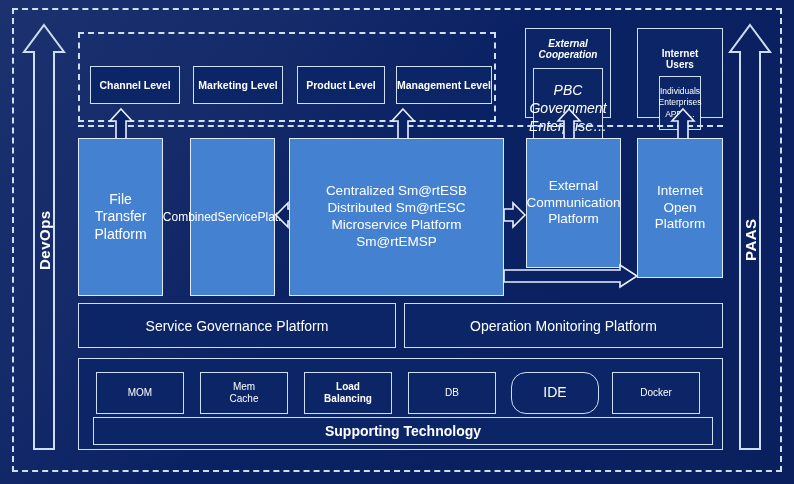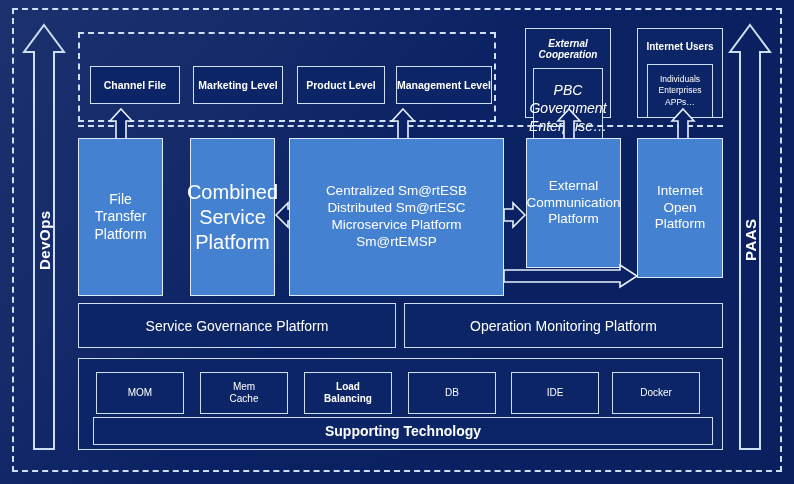--- a/index.html
+++ b/index.html
@@ -67,42 +67,42 @@
   <div class="abs vert-label" style="left:26px;top:180px;width:36px;height:120px;font-size:15px;">DevOps</div>
 
   <svg class="abs" style="left:728px;top:22px;width:44px;height:430px;" viewBox="0 0 44 430" preserveAspectRatio="none">
     <polygon points="22,3 42,30 32,30 32,427 12,427 12,30 2,30" fill="none" stroke="#cfdff3" stroke-width="2"></polygon>
   </svg>
   <div class="abs vert-label" style="left:732px;top:185px;width:36px;height:110px;font-size:15px;">PAAS</div>
 
   <div class="abs outer-dash" style="left:78px;top:32px;width:418px;height:90px;border-width:2px;"></div>
 
   <div class="abs dark-box" style="left:90px;top:66px;width:90px;height:38px;font-size:10.5px;">
-    <span>Channel File</span>
+    <span>Channel Level</span>
   </div>
   <div class="abs dark-box" style="left:193px;top:66px;width:90px;height:38px;font-size:10.5px;">
     <span>Marketing Level</span>
   </div>
   <div class="abs dark-box" style="left:297px;top:66px;width:88px;height:38px;font-size:10.5px;">
     <span>Product Level</span>
   </div>
   <div class="abs dark-box" style="left:396px;top:66px;width:96px;height:38px;font-size:10.5px;">
     <span>Management Level</span>
   </div>
 
   <div class="abs dark-box" style="left:525px;top:28px;width:86px;height:90px;display:block;padding:0;font-style:italic;">
     <div class="plain-txt" style="height:34px;font-size:10px;font-weight:bold;line-height:1.15;padding-top:3px;">
       <span>External Cooperation</span>
     </div>
     <div class="dark-box" style="margin:2px 7px 0 7px;height:46px;font-size:14px;font-weight:normal;line-height:1.3;padding:16px 3px;text-align:center;">
       <span>PBC Government Enterprise…</span>
     </div>
   </div>
 
-  <div class="abs dark-box" style="left:637px;top:28px;width:86px;height:90px;display:block;padding:0;">
+  <div class="abs dark-box" style="left:637px;top:28px;width:86px;height:90px;display:block;padding:12px;">
     <div class="plain-txt" style="height:26px;font-size:10px;font-weight:bold;line-height:1.15;padding-top:5px;">
       <span>Internet Users</span>
     </div>
     <div class="dark-box" style="margin:4px 9px 0 9px;height:52px;font-size:8.5px;font-weight:normal;line-height:1.35;padding:0 3px;">
       <span>Individuals Enterprises APPs…</span>
     </div>
   </div>
 
   <div class="abs" style="left:78px;top:125px;width:645px;height:0;border-top:2px dashed #cfe0f5;"></div>
 
@@ -118,21 +118,21 @@
   <svg class="abs" style="left:670px;top:108px;width:26px;height:34px;" viewBox="0 0 26 34">
     <polygon points="13,1 24,13 18,13 18,33 8,33 8,13 2,13" fill="#0a2163" stroke="#e8f1fb" stroke-width="1.6"></polygon>
   </svg>
 
   <div class="abs blue-box" style="left:78px;top:138px;width:85px;height:158px;font-size:14px;flex-direction:column;">
     <span>File</span>
     <span>Transfer</span>
     <span>Platform</span>
   </div>
 
-  <div class="abs blue-box" style="left:190px;top:138px;width:85px;height:158px;font-size:20px;flex-direction:column;">
+  <div class="abs blue-box" style="left:190px;top:138px;width:85px;height:158px;font-size:12px;flex-direction:row;">
     <span>Combined</span>
     <span>Service</span>
     <span>Platform</span>
   </div>
 
   <svg class="abs" style="left:274px;top:198px;width:24px;height:34px;" viewBox="0 0 24 34">
     <polygon points="2,17 14,5 14,11 23,11 23,23 14,23 14,29" fill="#0a2163" stroke="#e8f1fb" stroke-width="1.6"></polygon>
   </svg>
 
   <div class="abs blue-box" style="left:289px;top:138px;width:215px;height:158px;font-size:13.5px;flex-direction:column;">
@@ -177,21 +177,21 @@
     <span>Mem</span>
     <span>Cache</span>
   </div>
   <div class="abs dark-box" style="left:304px;top:372px;width:88px;height:42px;font-size:10px;font-weight:bold;flex-direction:column;line-height:1.25;">
     <span>Load</span>
     <span>Balancing</span>
   </div>
   <div class="abs dark-box" style="left:408px;top:372px;width:88px;height:42px;font-size:10px;font-weight:normal;flex-direction:column;line-height:1.25;">
     <span>DB</span>
   </div>
-  <div class="abs dark-box" style="left:511px;top:372px;width:88px;height:42px;font-size:10px;font-weight:normal;flex-direction:column;line-height:1.25;">
+  <div class="abs dark-box" style="left:511px;top:372px;width:88px;height:42px;font-size:14px;font-weight:normal;flex-direction:column;line-height:1.25;border-radius:15px;">
     <span>IDE</span>
   </div>
   <div class="abs dark-box" style="left:612px;top:372px;width:88px;height:42px;font-size:10px;font-weight:normal;flex-direction:column;line-height:1.25;">
     <span>Docker</span>
   </div>
 
   <div class="abs dark-box" style="left:93px;top:417px;width:620px;height:28px;font-size:14px;">
     <span>Supporting Technology</span>
   </div>
 

